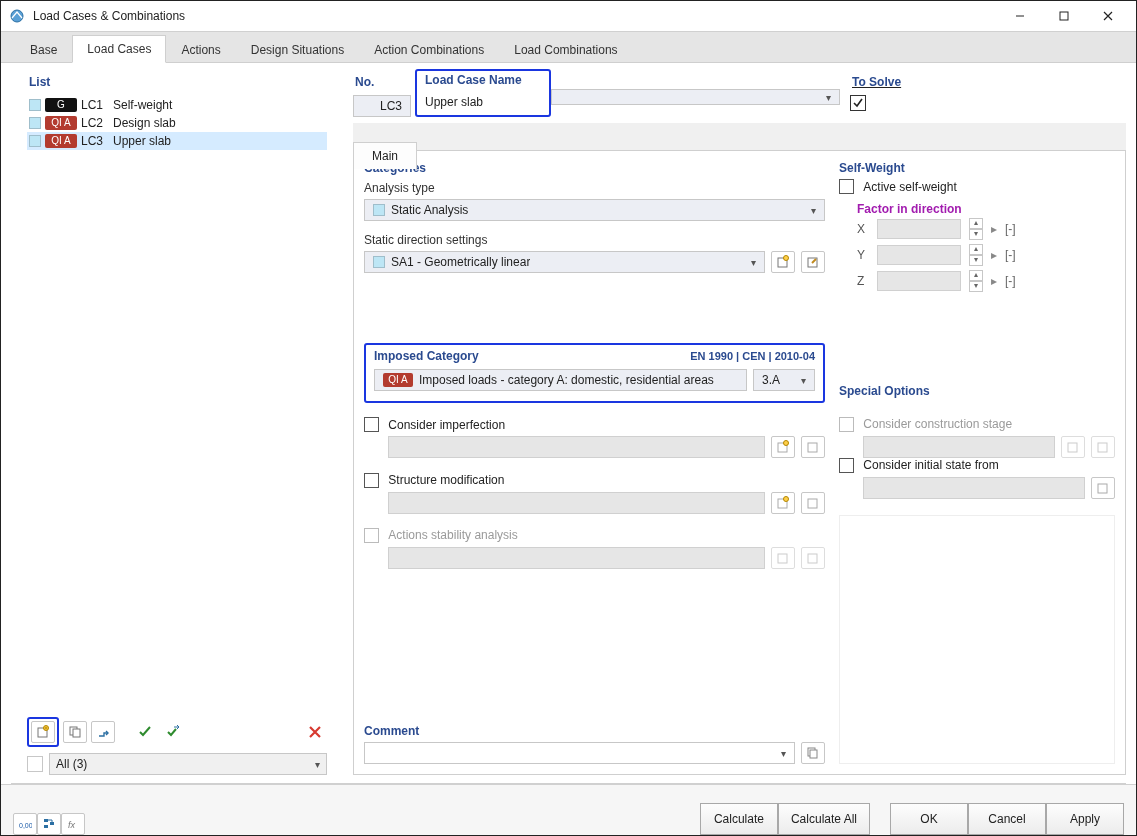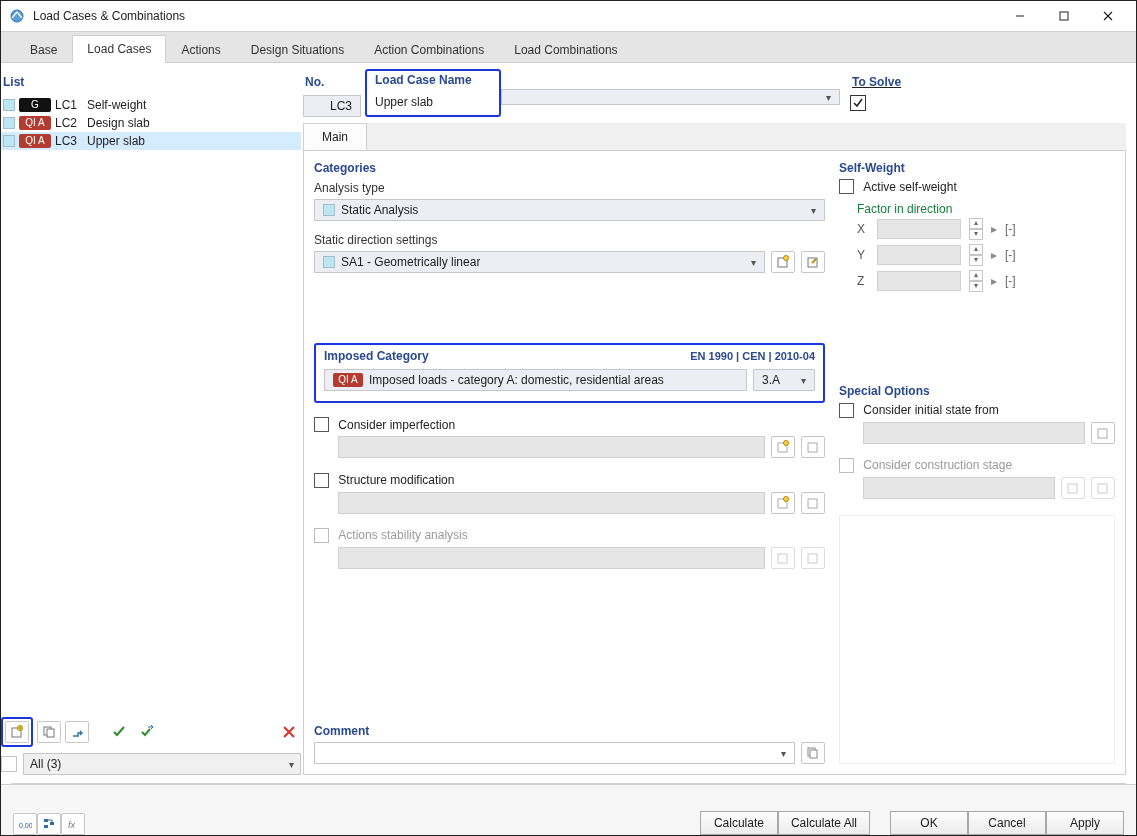--- a/index.html
+++ b/index.html
@@ -67,22 +67,22 @@
   .tab.active {
     background: #fff;
     border-color: #cfcfcf;
     border-bottom: 1px solid #fff;
   }
 
   
   .body {
     flex: 1;
     display: flex;
-    padding: 8px 10px 0 0;
-    gap: 2px;
+    padding: 8px 10px 0 26px;
+    gap: 26px;
     min-height: 0;
     background: #fff;
   }
   .left-panel {
     width: 300px;
     display: flex;
     flex-direction: column;
   }
   .panel-title {
     color: #2a4a8f;
@@ -210,21 +210,21 @@
     display: flex;
     border-bottom: 1px solid #cfcfcf;
     background: #f0f0f0;
   }
   .tab2 {
     padding: 6px 18px;
     border: 1px solid #cfcfcf;
     border-bottom: none;
     background: #fdfdfd;
     position: relative;
-    top: 0;
+    top: 19px;
   }
 
   .main-grid {
     flex: 1;
     border: 1px solid #cfcfcf;
     border-top: none;
     padding: 8px 10px 10px 10px;
     display: flex;
     gap: 14px;
     min-height: 0;
@@ -307,21 +307,21 @@
     height: 50px;
     border-top: 1px solid #d0d0d0;
     background: #f6f6f6;
     display: flex;
     align-items: flex-end;
     padding: 0 12px;
   }
   .footer .spacer { flex: 1; }
   .btn {
     min-width: 78px;
-    height: 24px;
+    height: 32px;
     border: 1px solid #a8a8a8;
     background: linear-gradient(#fdfdfd, #ececec);
     display: inline-flex; align-items: center; justify-content: center;
     padding: 8px 12px;
     box-sizing: border-box;
   }
   .dialog-divider { height: 1px; background: #d0d0d0; margin: 0 10px; }
 
   .highlight-icon {
     border: 2px solid #1a36e0;
@@ -623,21 +623,21 @@
         </div>
 
         <div class="col-right">
           <div>
             <div class="group-title">Self-Weight</div>
             <div>
               <span class="check"></span>
               <span class="opt-label">Active self-weight</span>
             </div>
             <div style="padding-left:18px; margin-top:8px;">
-              <div style="color:#15803d;">Factor in direction</div>
+              <div style="color:#a21caf;font-weight:bold;">Factor in direction</div>
               <div class="sw-row">
                 <span class="axis">X</span>
                 <div class="num-field"></div>
                 <div class="spin">
                     <div class="s">▴</div>
                     <div class="s">▾</div>
                   </div>
                 <span style="color:#888;">▸</span>
                 <span class="unit">[-]</span>
               </div>
@@ -661,45 +661,45 @@
                 <span style="color:#888;">▸</span>
                 <span class="unit">[-]</span>
               </div>
             </div>
           </div>
 
           <div style="height:68px;"></div>
 
           <div>
             <div class="group-title">Special Options</div>
+            <div class="opt" style="margin-top:14px;">
+              <span class="check disabled"></span>
+              <span class="opt-label disabled">Consider construction stage</span>
+              <div class="opt-row">
+                <span style="width:18px;"></span>
+                <div class="gray-input"></div>
+                <span class="icon-btn" style="opacity:.6;">
+                    <svg viewBox="0 0 14 14">
+                      <rect x="2" y="3" width="9" height="9" fill="#fff" stroke="#aaa"></rect>
+                    </svg>
+                  </span>
+                <span class="icon-btn" style="opacity:.6;">
+                    <svg viewBox="0 0 14 14">
+                      <rect x="2" y="3" width="9" height="9" fill="#fff" stroke="#aaa"></rect>
+                    </svg>
+                  </span>
+              </div>
+            </div>
             <div class="opt">
               <span class="check"></span>
               <span class="opt-label">Consider initial state from</span>
               <div class="opt-row">
                 <span style="width:18px;"></span>
                 <div class="gray-input"></div>
                 <span class="icon-btn">
-                    <svg viewBox="0 0 14 14">
-                      <rect x="2" y="3" width="9" height="9" fill="#fff" stroke="#aaa"></rect>
-                    </svg>
-                  </span>
-              </div>
-            </div>
-            <div class="opt" style="margin-top:14px;">
-              <span class="check disabled"></span>
-              <span class="opt-label disabled">Consider construction stage</span>
-              <div class="opt-row">
-                <span style="width:18px;"></span>
-                <div class="gray-input"></div>
-                <span class="icon-btn" style="opacity:.6;">
-                    <svg viewBox="0 0 14 14">
-                      <rect x="2" y="3" width="9" height="9" fill="#fff" stroke="#aaa"></rect>
-                    </svg>
-                  </span>
-                <span class="icon-btn" style="opacity:.6;">
                     <svg viewBox="0 0 14 14">
                       <rect x="2" y="3" width="9" height="9" fill="#fff" stroke="#aaa"></rect>
                     </svg>
                   </span>
               </div>
             </div>
           </div>
 
           <div style="flex:1; border:1px solid #eee; margin-top:6px;"></div>
         </div>

